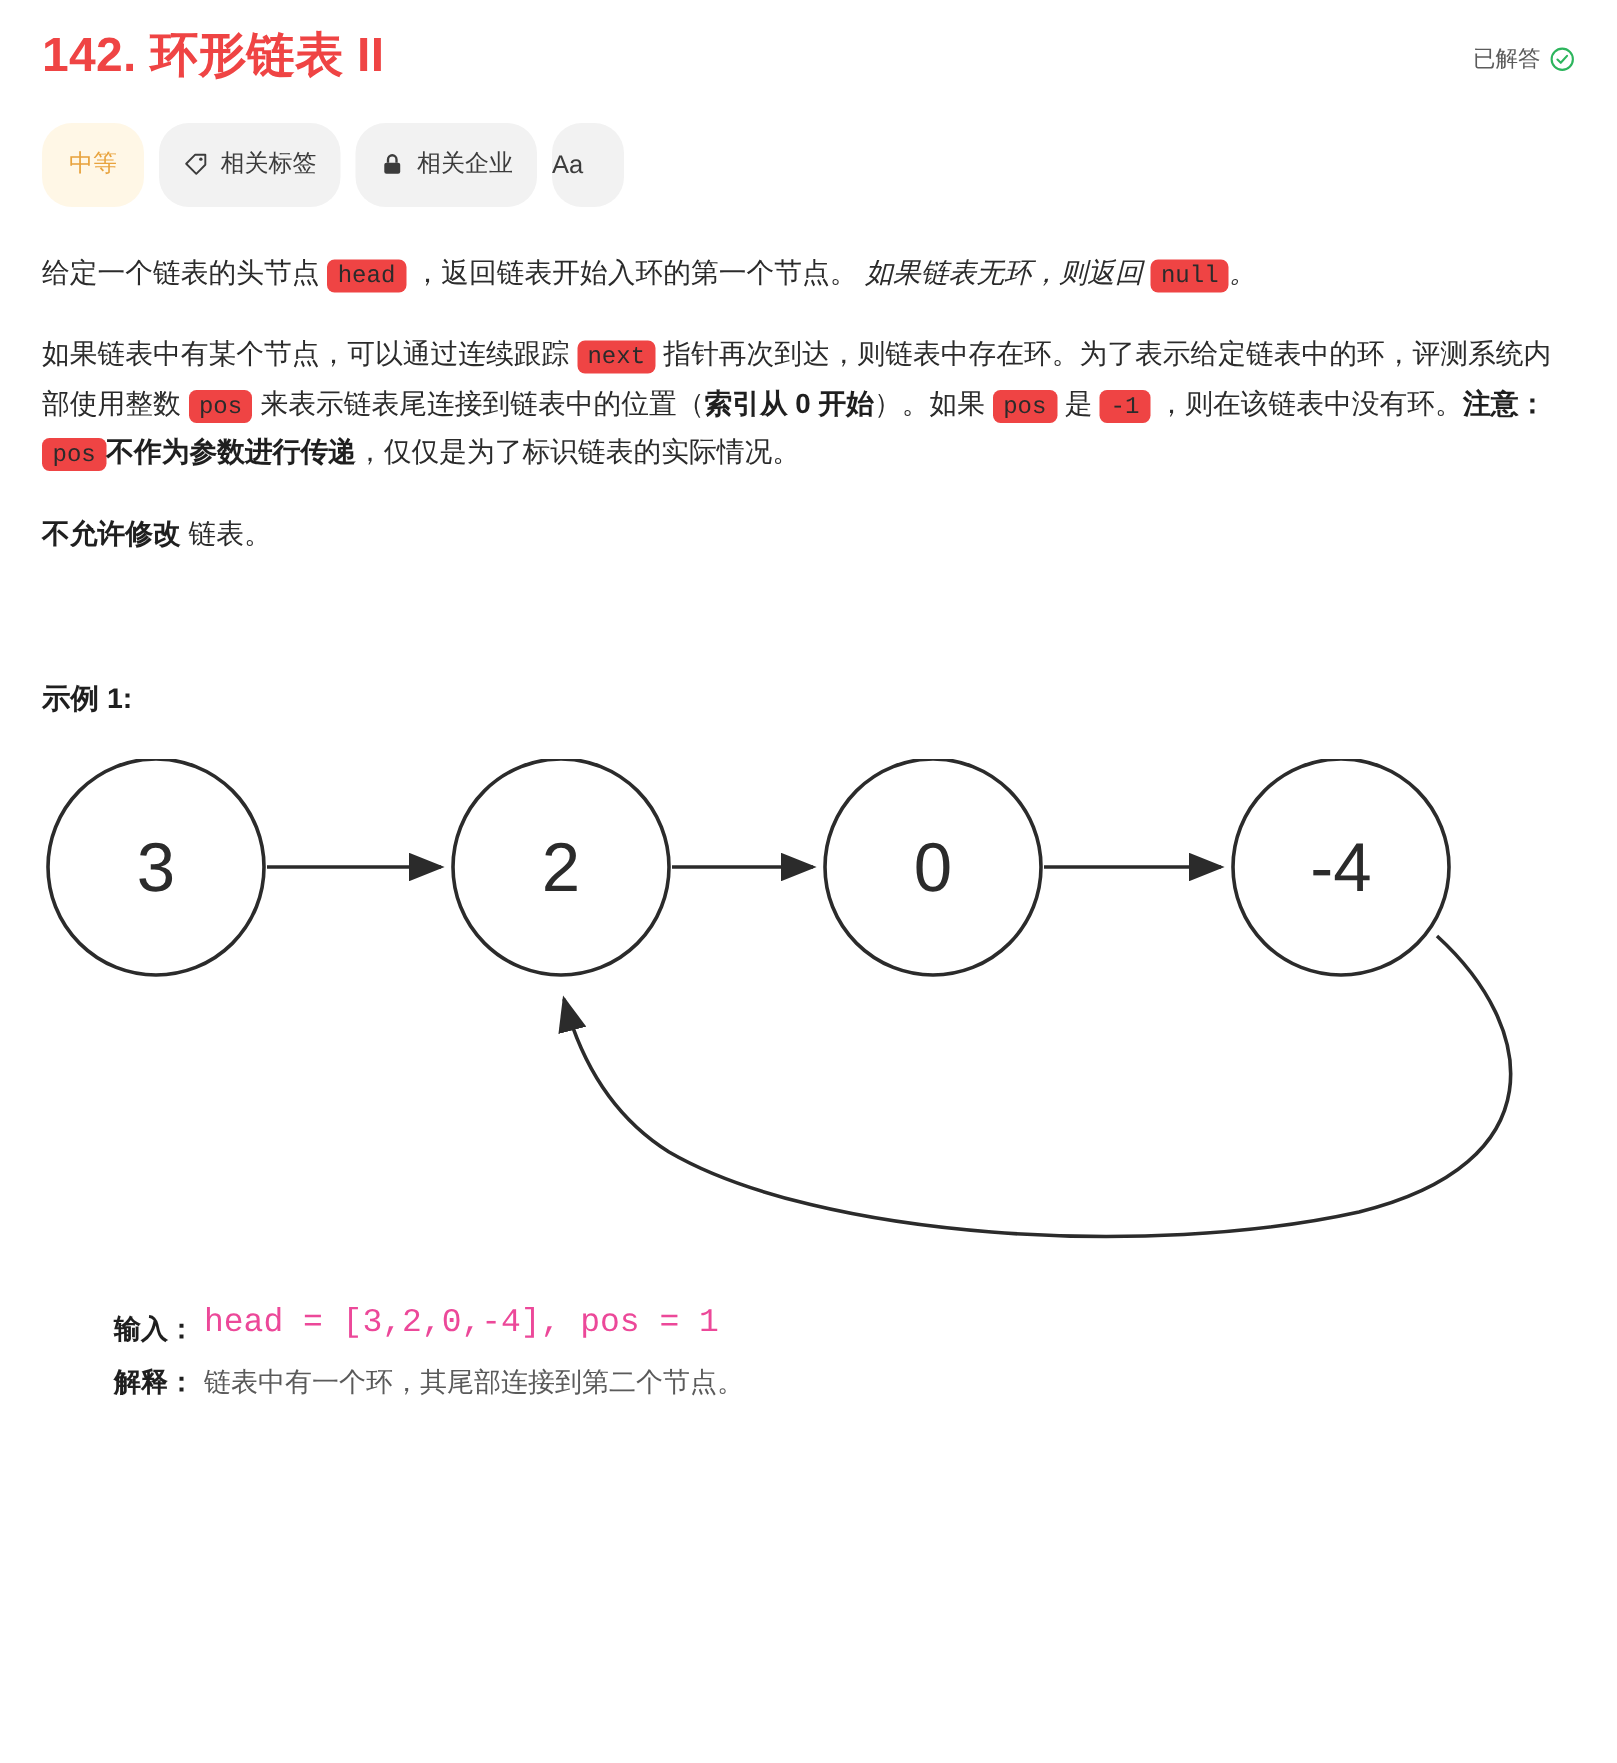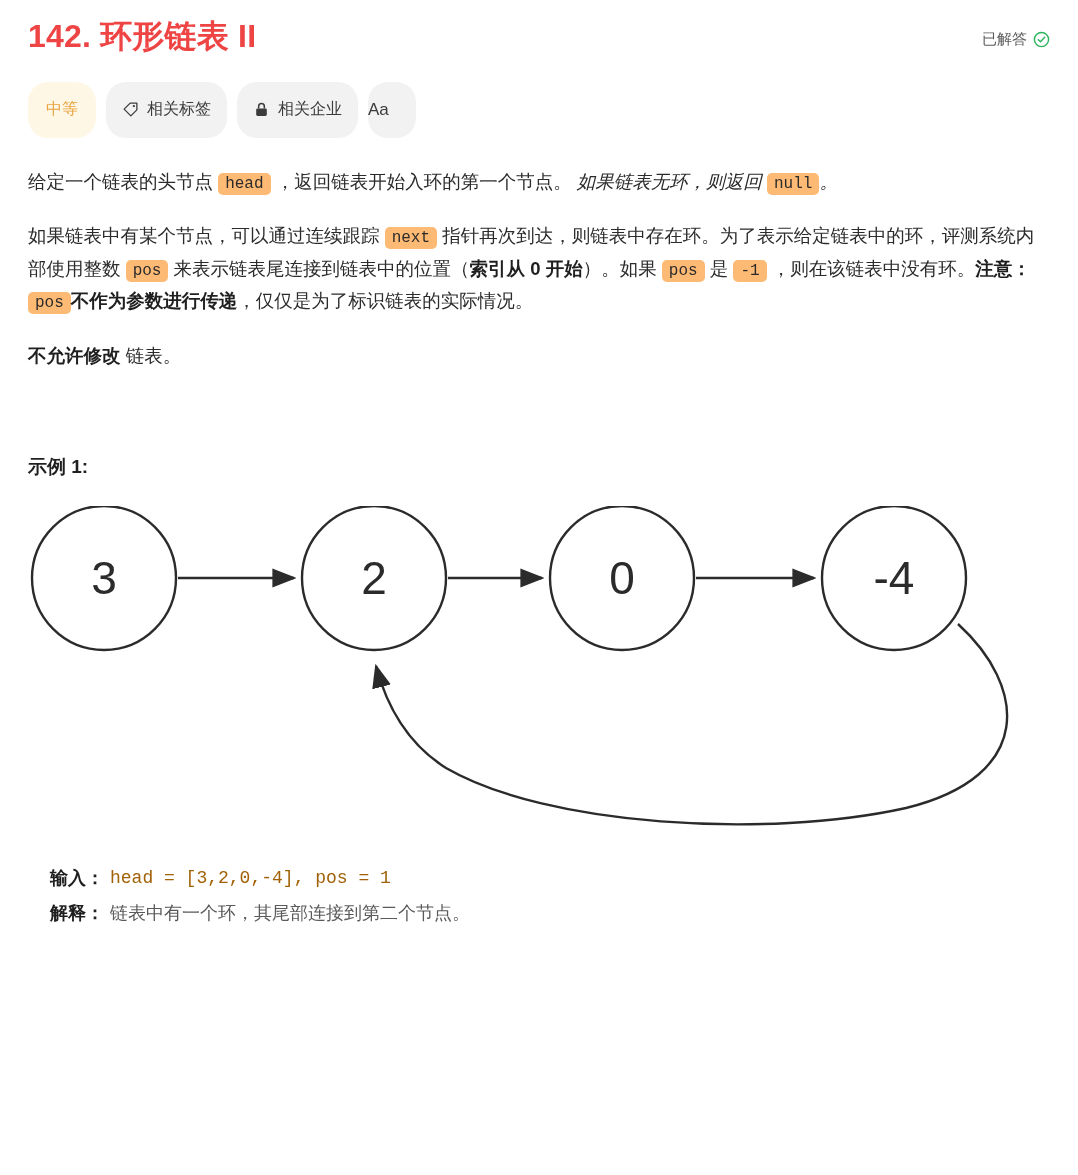--- a/index.html
+++ b/index.html
@@ -93,21 +93,21 @@
   
   .content {
     margin-top: 28px;
     font-size: 18.5px;
     line-height: 1.72;
     color: #2b2b2b;
   }
   .content p { margin: 0 0 22px 0; }
   code.inline {
     font-family: "Liberation Mono", monospace;
-    background: #fdba74;
+    background: #ef4444;
     border-radius: 5px;
     padding: 2px 7px;
     font-size: 16px;
     color: #2b2b2b;
     white-space: pre;
   }
   em.it {
     font-style: italic;
   }
   strong.bd { font-weight: 700; color: #1f1f1f; }
@@ -129,30 +129,31 @@
   
   .example-block {
     margin: 10px 0 0 22px;
     font-size: 18px;
     line-height: 1.95;
   }
   .example-line {
     display: flex;
     align-items: flex-end;
     gap: 6px;
+    margin-left: 26px;
   }
   .ex-label {
     font-weight: 700;
     color: #1f1f1f;
     white-space: nowrap;
   }
   .ex-mono {
     font-family: "Liberation Mono", monospace;
-    color: #a16207;
-    font-size: 18px;
+    color: #ec4899;
+    font-size: 22px;
     white-space: pre;
   }
   .ex-text {
     color: #5a5a5a;
     font-size: 18px;
   }
 </style>
 </head>
 <body>
 

